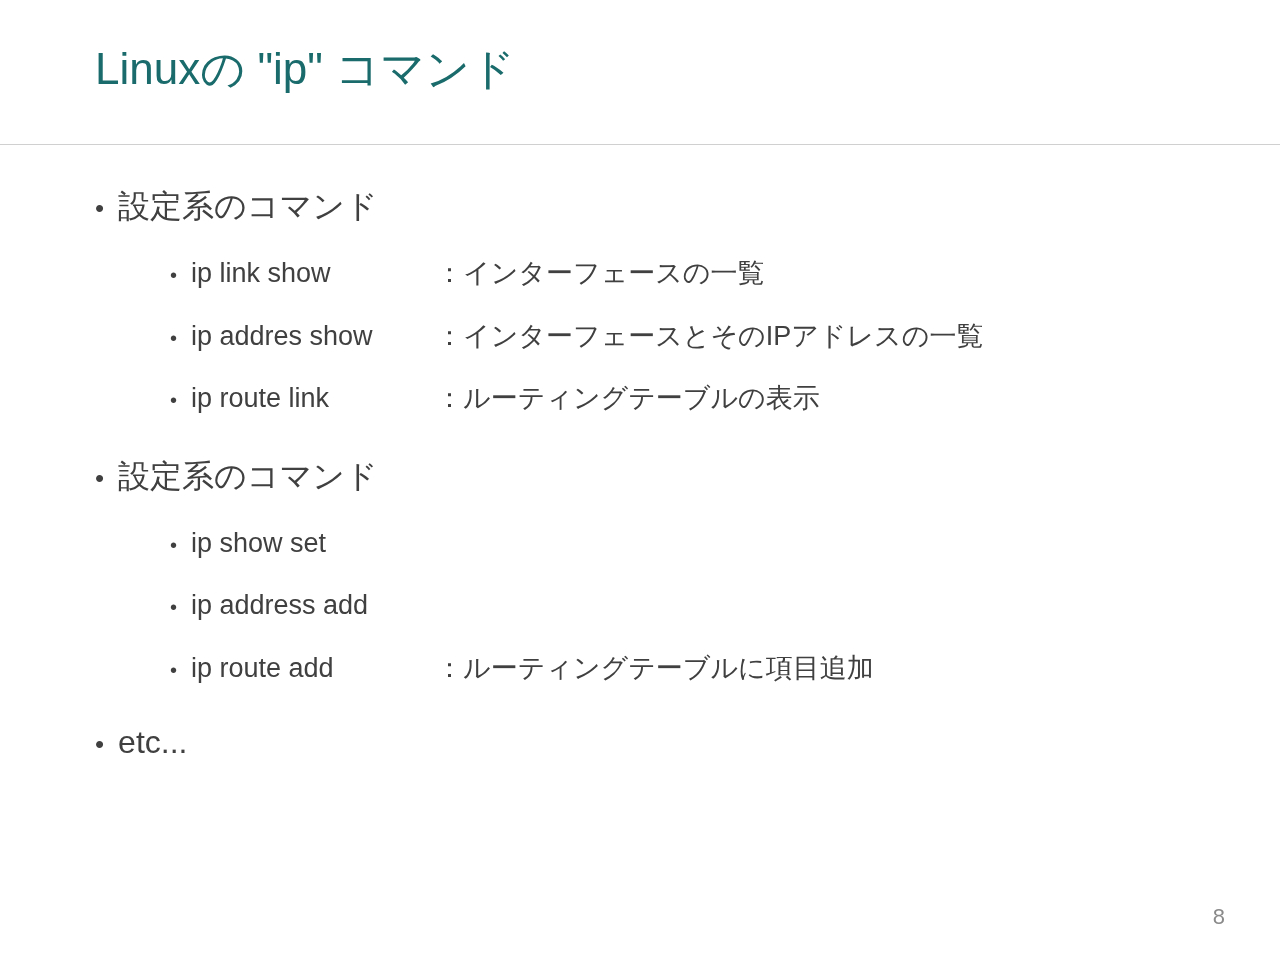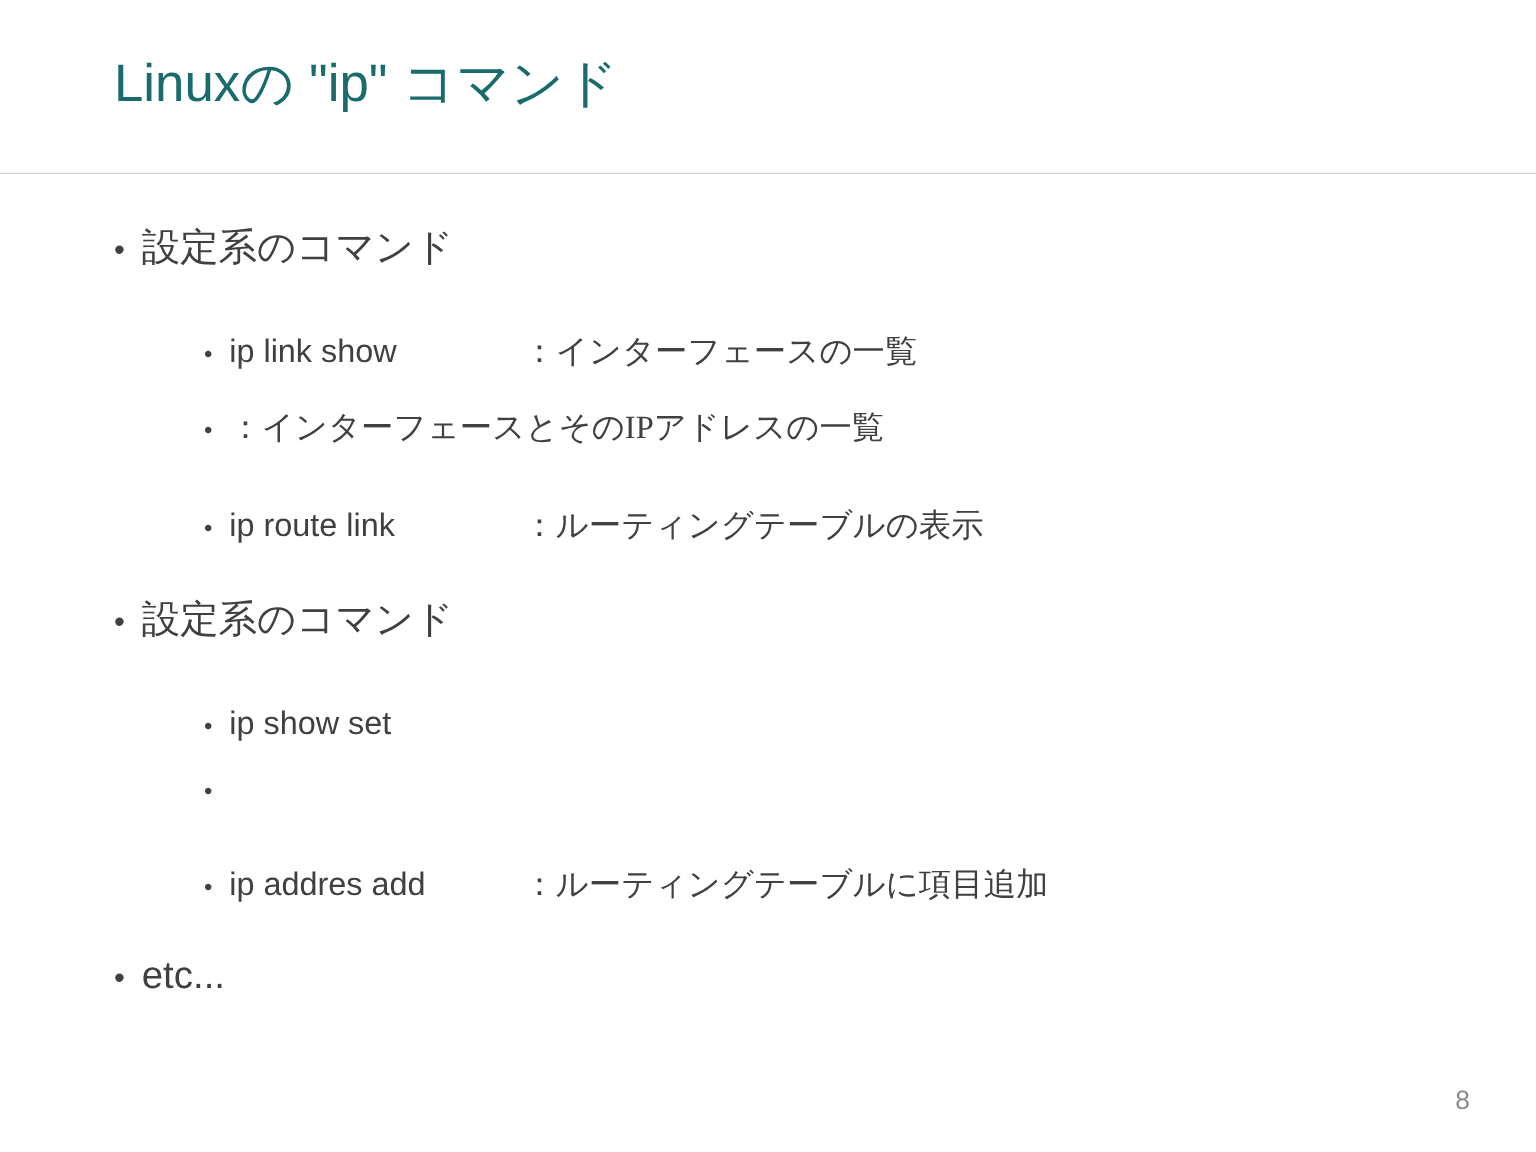--- a/index.html
+++ b/index.html
@@ -58,25 +58,23 @@
       display: flex;
       align-items: baseline;
     }
     .sub-item .bullet {
       margin-right: 14px;
       font-size: 20px;
     }
     .cmd {
       display: inline-block;
       width: 245px;
-      margin-top: 20px;
     }
     .desc {
       display: inline-block;
-      font-family: Liberation Serif, serif;
     }
     .etc {
       font-size: 32px;
       display: flex;
       align-items: baseline;
     }
     .etc .bullet {
       margin-right: 14px;
       font-size: 26px;
     }
@@ -102,44 +100,46 @@
       <span>設定系のコマンド</span>
     </div>
     <div class="sub-list">
       <div class="sub-item">
         <span class="bullet">•</span>
         <span class="cmd">ip link show</span>
         <span class="desc">：インターフェースの一覧</span>
       </div>
       <div class="sub-item">
         <span class="bullet">•</span>
+        <span class="cmd">ip addres show</span>
         <span class="desc">：インターフェースとそのIPアドレスの一覧</span>
       </div>
       <div class="sub-item">
         <span class="bullet">•</span>
         <span class="cmd">ip route link</span>
         <span class="desc">：ルーティングテーブルの表示</span>
       </div>
     </div>
 
     <div class="section-header">
       <span class="bullet">•</span>
       <span>設定系のコマンド</span>
     </div>
     <div class="sub-list">
       <div class="sub-item">
         <span class="bullet">•</span>
         <span class="cmd">ip show set</span>
       </div>
       <div class="sub-item">
         <span class="bullet">•</span>
+        <span class="cmd">ip address add</span>
       </div>
       <div class="sub-item">
         <span class="bullet">•</span>
-        <span class="cmd">ip addres add</span>
+        <span class="cmd">ip route add</span>
         <span class="desc">：ルーティングテーブルに項目追加</span>
       </div>
     </div>
 
     <div class="etc">
       <span class="bullet">•</span>
       <span>etc...</span>
     </div>
 
   </div>

